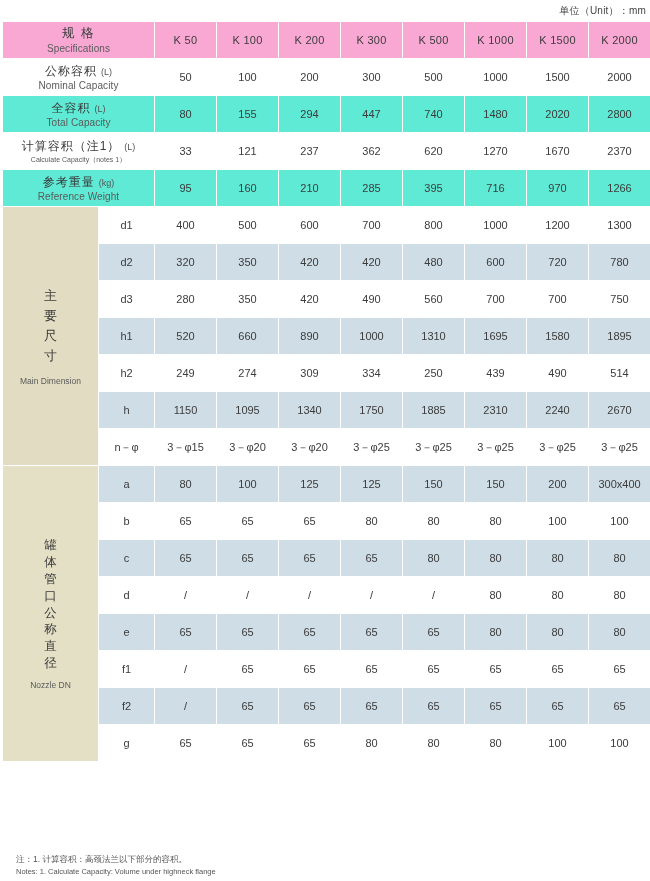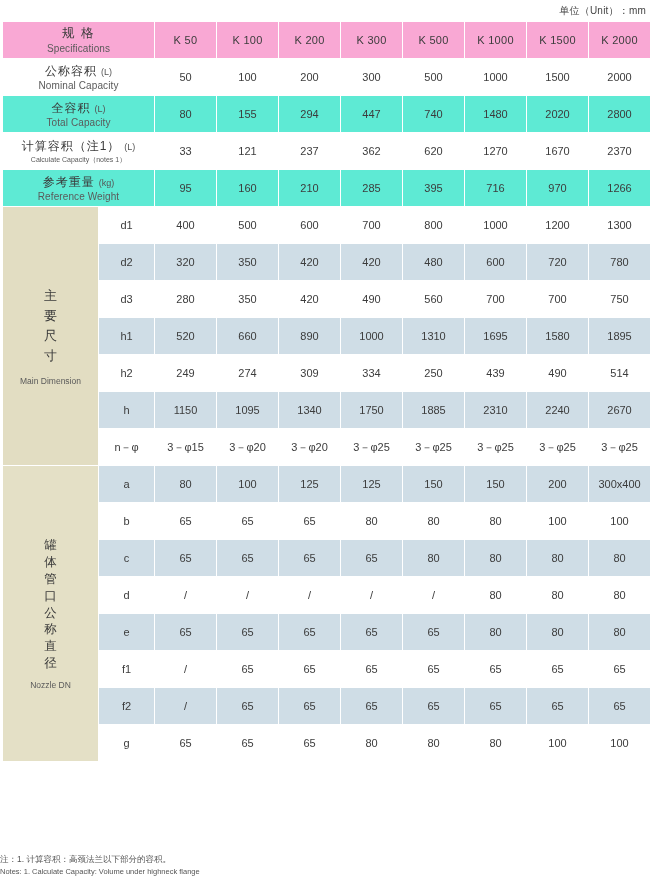--- a/index.html
+++ b/index.html
@@ -123,21 +123,21 @@
     justify-content: center;
   }
   .label-row {
     display: flex;
     align-items: baseline;
     justify-content: center;
     gap: 4px;
   }
   .notes {
     position: absolute;
-    left: 0;
+    left: 16px;
     bottom: 4px;
     font-size: 8px;
     color: #555;
     line-height: 1.5;
     margin-top: 28px;
   }
   .notes .n1 { font-size: 8.5px; }
   .notes .n2 { font-size: 7.5px; }
 </style>
 </head>

